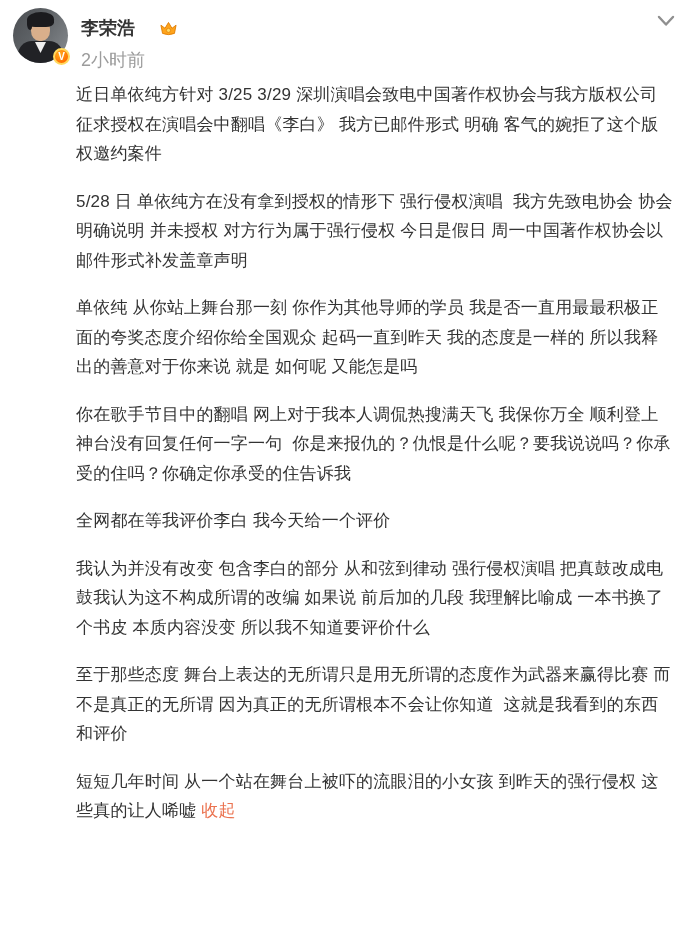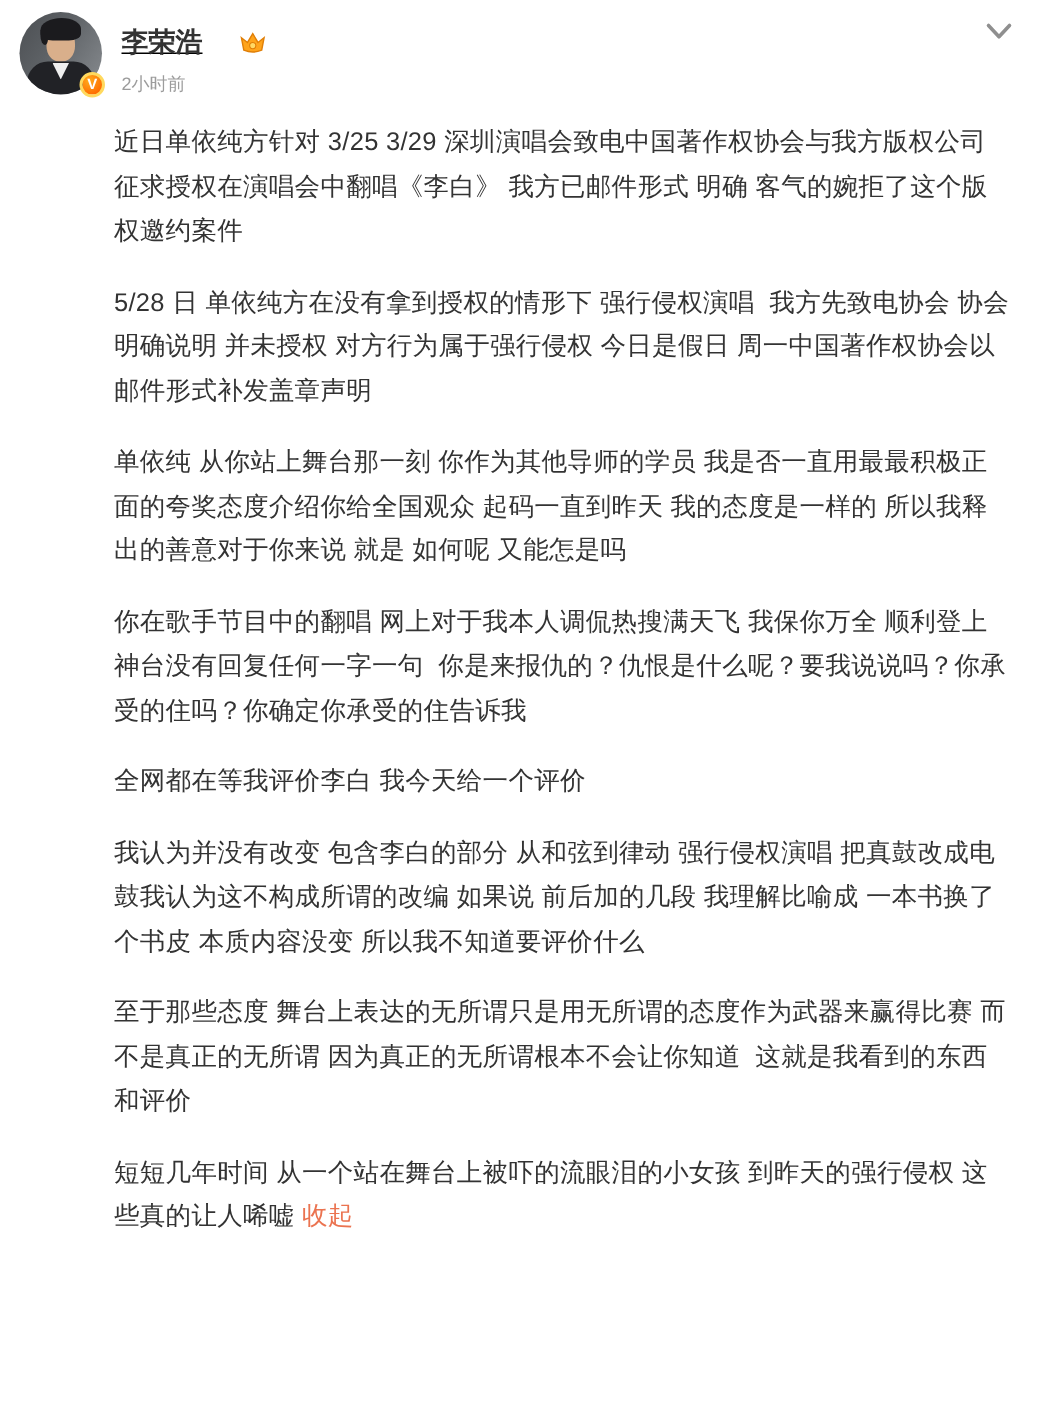--- a/index.html
+++ b/index.html
@@ -76,31 +76,31 @@
     background: radial-gradient(circle at 35% 30%, #ffac1c, #ff6c00 75%);
     border: 2px solid #ffd95e;
     color: #ffffff;
     font-size: 10px;
     font-weight: bold;
     line-height: 13px;
     text-align: center;
   }
 
   .head-text { margin-left: 13px; padding-top: 8px; }
-  .name-row { display: flex; align-items: center; gap: 24px; text-decoration: underline; }
+  .name-row { display: flex; align-items: center; gap: 24px; }
   .author-name {
     font-size: 18px;
     font-weight: bold;
     color: #333333;
     cursor: pointer;
   }
   .crown { width: 19px; height: 17px; display: inline-block; }
   .timestamp {
     margin-top: 8px;
-    font-size: 12px;
+    font-size: 18px;
     color: #9c9c9c;
   }
 
   .chevron {
     position: absolute;
     top: 14px;
     right: 20px;
     width: 18px; height: 14px;
     cursor: pointer;
   }

